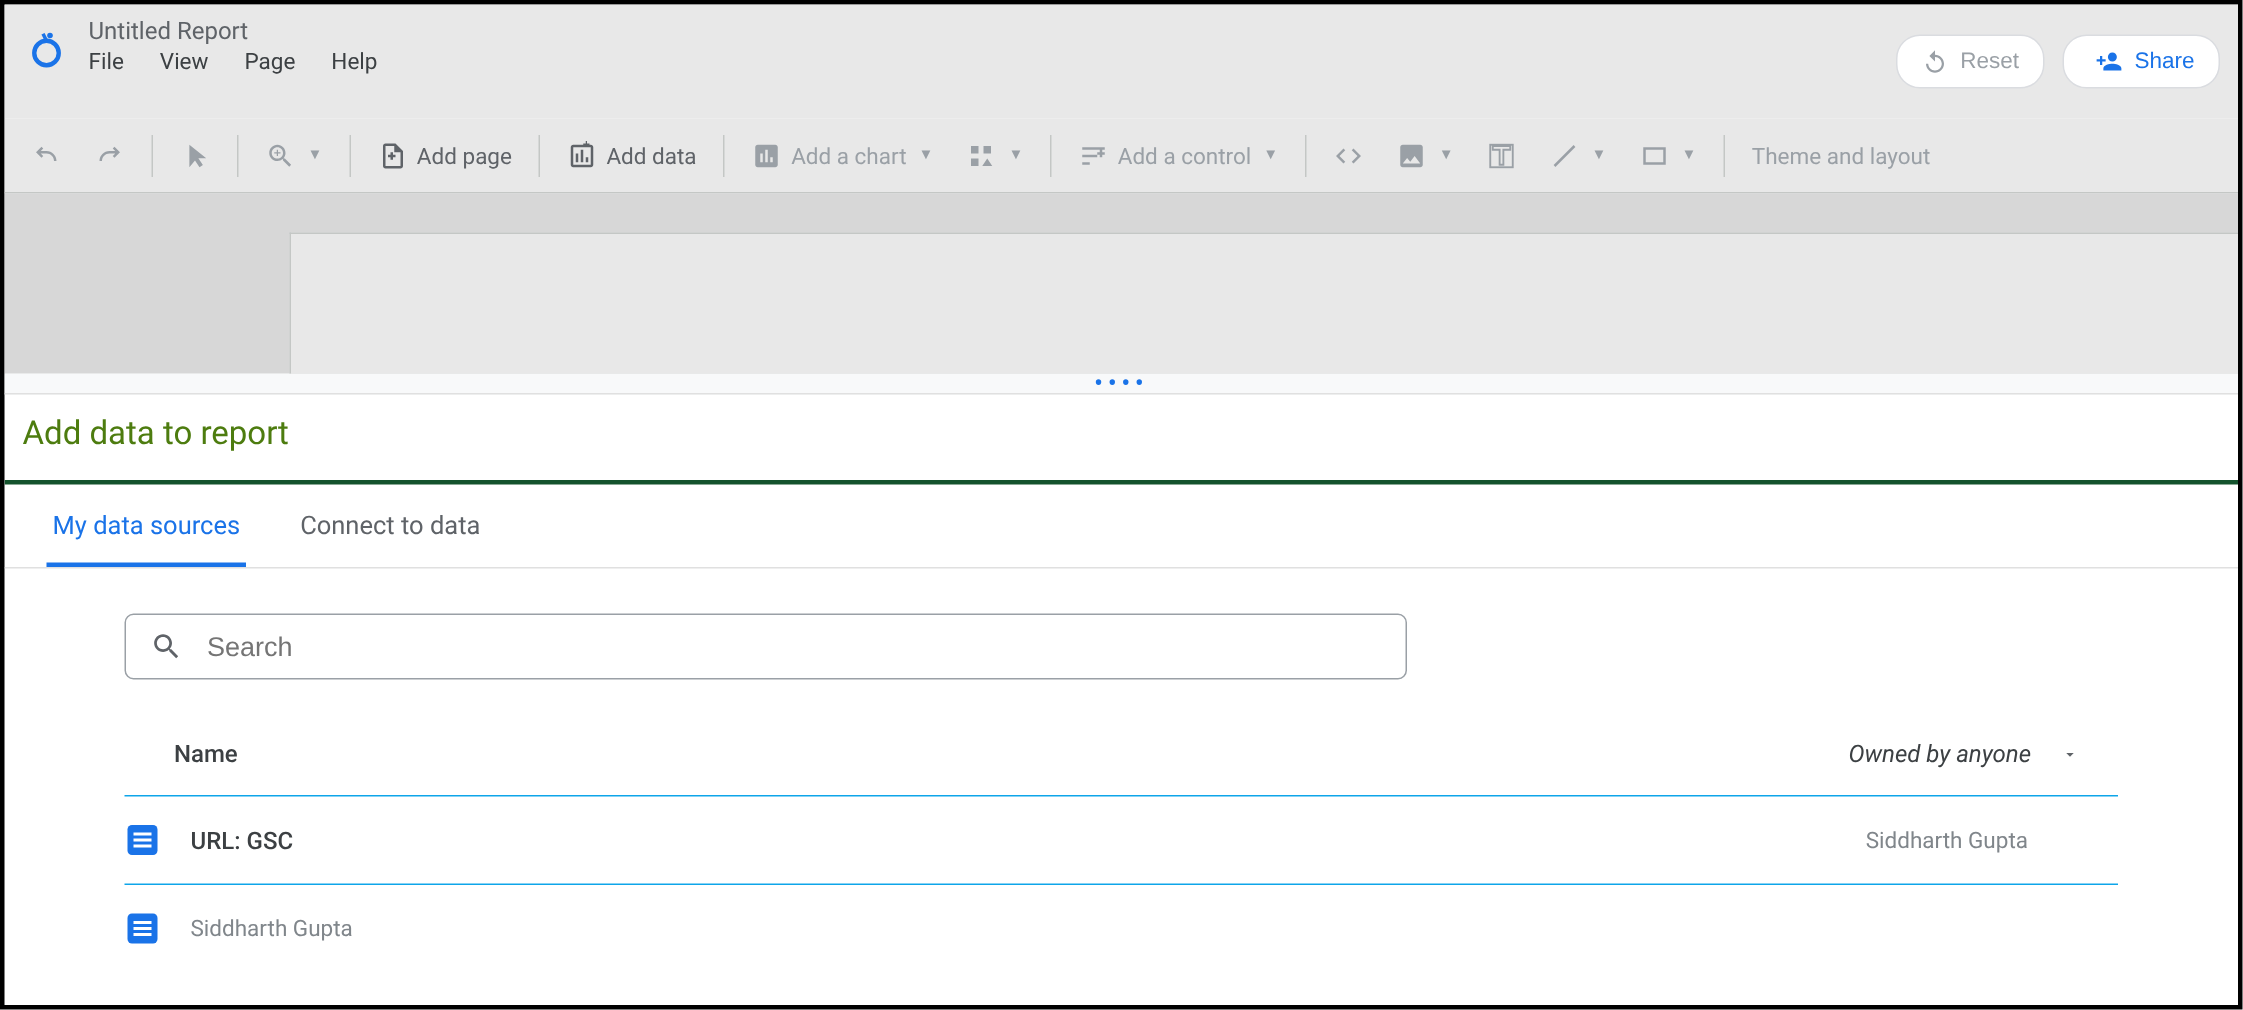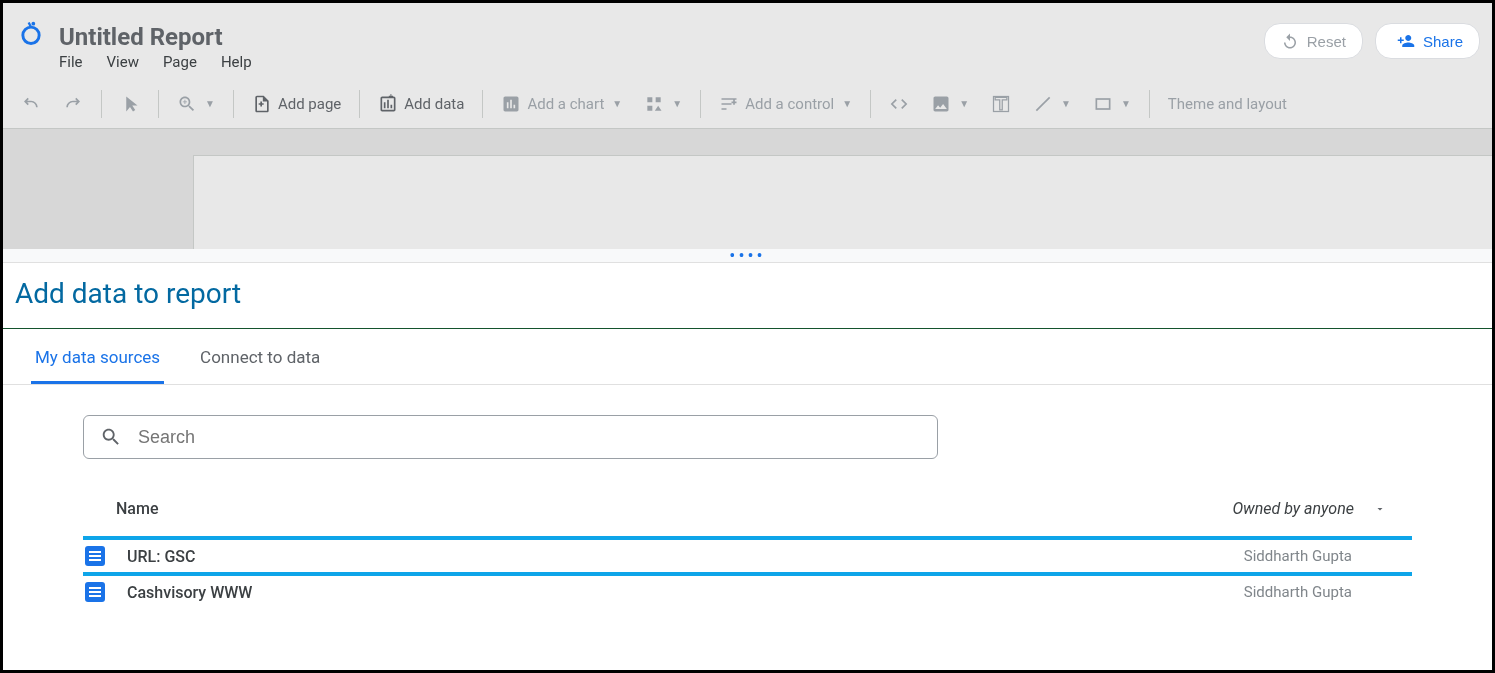--- a/index.html
+++ b/index.html
@@ -2,63 +2,63 @@
 <html><head>
 <meta charset="utf-8">
 <style>
 * { box-sizing: border-box; margin: 0; padding: 0; }
 body { font-family: 'Google Sans', Roboto, Arial, sans-serif; font-size: 14px; color: #3c4043; background: #fff; border: 3px solid #000; width: 1495px; height: 673px; overflow: hidden; }
 
 
 .header { background: #e8e8e8; display: flex; align-items: flex-start; padding: 8px 12px 0 12px; height: 76px; }
 .logo { width: 32px; height: 32px; margin-right: 12px; margin-top: 6px; display: flex; align-items: center; justify-content: center; }
 .title-block { flex: 0 0 auto; }
-.report-title { font-size: 24px; color: #5f6368; font-weight: 700; margin-bottom: 2px; margin-top: 12px; }
+.report-title { font-size: 16px; color: #5f6368; font-weight: 400; margin-bottom: 2px; }
 .menubar { display: flex; gap: 24px; }
 .menubar span { font-size: 15px; color: #3c4043; cursor: pointer; }
 .header-spacer { flex: 1; }
 .header-buttons { display: flex; gap: 12px; align-items: center; margin-top: 12px; }
-.btn { display: inline-flex; align-items: center; gap: 8px; border: 1px solid #dadce0; background: #fff; border-radius: 16px; padding: 8px 16px; font-size: 15px; cursor: pointer; }
+.btn { display: inline-flex; gap: 8px; border: 1px solid #dadce0; background: #fff; border-radius: 16px; padding: 8px 16px; font-size: 15px; cursor: pointer; }
 .btn-reset { color: #9aa0a6; }
 .btn-share { color: #1a73e8; padding-left: 21px; }
 
 
 .toolbar { background: #e8e8e8; border-bottom: 1px solid #c4c7c5; display: flex; align-items: center; padding: 4px 8px; height: 50px; gap: 2px; }
 .tb-btn { display: inline-flex; align-items: center; gap: 6px; padding: 6px 10px; color: #5f6368; cursor: pointer; border-radius: 4px; font-size: 15px; }
 .tb-btn.disabled { color: #9aa0a6; }
 .tb-sep { width: 1px; height: 28px; background: #c4c7c5; margin: 0 6px; }
 .tb-icon { width: 20px; height: 20px; display: inline-flex; align-items: center; justify-content: center; }
 .caret { font-size: 10px; color: #9aa0a6; margin-left: 2px; }
 
 
 .canvas-area { background: #d7d7d7; height: 120px; position: relative; }
 .canvas-page { position: absolute; left: 190px; top: 26px; right: 0; bottom: 0; background: #e8e8e8; border-left: 1px solid #c4c7c5; border-top: 1px solid #c4c7c5; }
 
 
 .drag-handle { height: 14px; display: flex; align-items: center; justify-content: center; color: #1a73e8; font-size: 18px; letter-spacing: 3px; border-bottom: 1px solid #e0e0e0; background: #f8f9fa; }
 
 
-.panel-title { font-size: 28px; color: #0369a1; padding: 14px 12px 18px 12px; border-bottom: 1px solid #14532d; }
+.panel-title { font-size: 22px; color: #4d7c0f; padding: 14px 12px 18px 12px; border-bottom: 3px solid #14532d; }
 
 
 .tabs { display: flex; gap: 32px; padding: 0 28px; border-bottom: 1px solid #e0e0e0; }
 .tab { padding: 18px 4px 14px 4px; font-size: 17px; color: #5f6368; cursor: pointer; border-bottom: 3px solid transparent; }
 .tab.active { color: #1a73e8; border-bottom-color: #1a73e8; }
 
 
 .content { padding: 30px 80px 0 80px; }
 .search-box { display: flex; align-items: center; border: 1px solid #9aa0a6; border-radius: 6px; padding: 10px 16px; width: 855px; }
 .search-box input { border: none; outline: none; font-size: 18px; flex: 1; background: transparent; }
 .search-icon { width: 22px; height: 22px; margin-right: 16px; color: #5f6368; }
 
 .list-header { display: flex; align-items: center; padding: 40px 0 18px 0; margin-left: 33px; }
 .col-name { font-size: 16px; color: #3c4043; font-weight: 500; flex: 1; }
 .col-owner { font-size: 16px; color: #3c4043; display: flex; align-items: center; gap: 20px; cursor: pointer; padding-right: 26px; font-style: italic; }
 
-.ds-row { display: flex; align-items: center; padding: 4px 0; border-top: 4px solid #0ea5e9; }
+.ds-row { display: flex; align-items: center; padding: 17px 0; border-top: 1px solid #0ea5e9; }
 .ds-row:first-of-type { background: #f5f7f7; }
 .ds-icon { width: 24px; height: 24px; margin-right: 20px; }
 .ds-name { font-size: 16px; color: #3c4043; font-weight: 500; flex: 1; }
 .ds-owner { font-size: 15px; color: #80868b; padding-right: 60px; }
 
 svg { display: block; }
 </style>
 </head>
 <body>
 
@@ -274,16 +274,15 @@
 
   <div class="ds-row">
     <span class="ds-icon">
         <svg width="24" height="24" viewBox="0 0 24 24">
           <rect x="2" y="2" width="20" height="20" rx="3" fill="#1a73e8"></rect>
           <rect x="6" y="7" width="12" height="2" fill="#fff"></rect>
           <rect x="6" y="11" width="12" height="2" fill="#fff"></rect>
           <rect x="6" y="15" width="12" height="2" fill="#fff"></rect>
         </svg>
       </span>
-    <div class="ds-name">Cashvisory WWW</div>
     <div class="ds-owner">Siddharth Gupta</div>
   </div>
 </div>
 
 </body></html>

